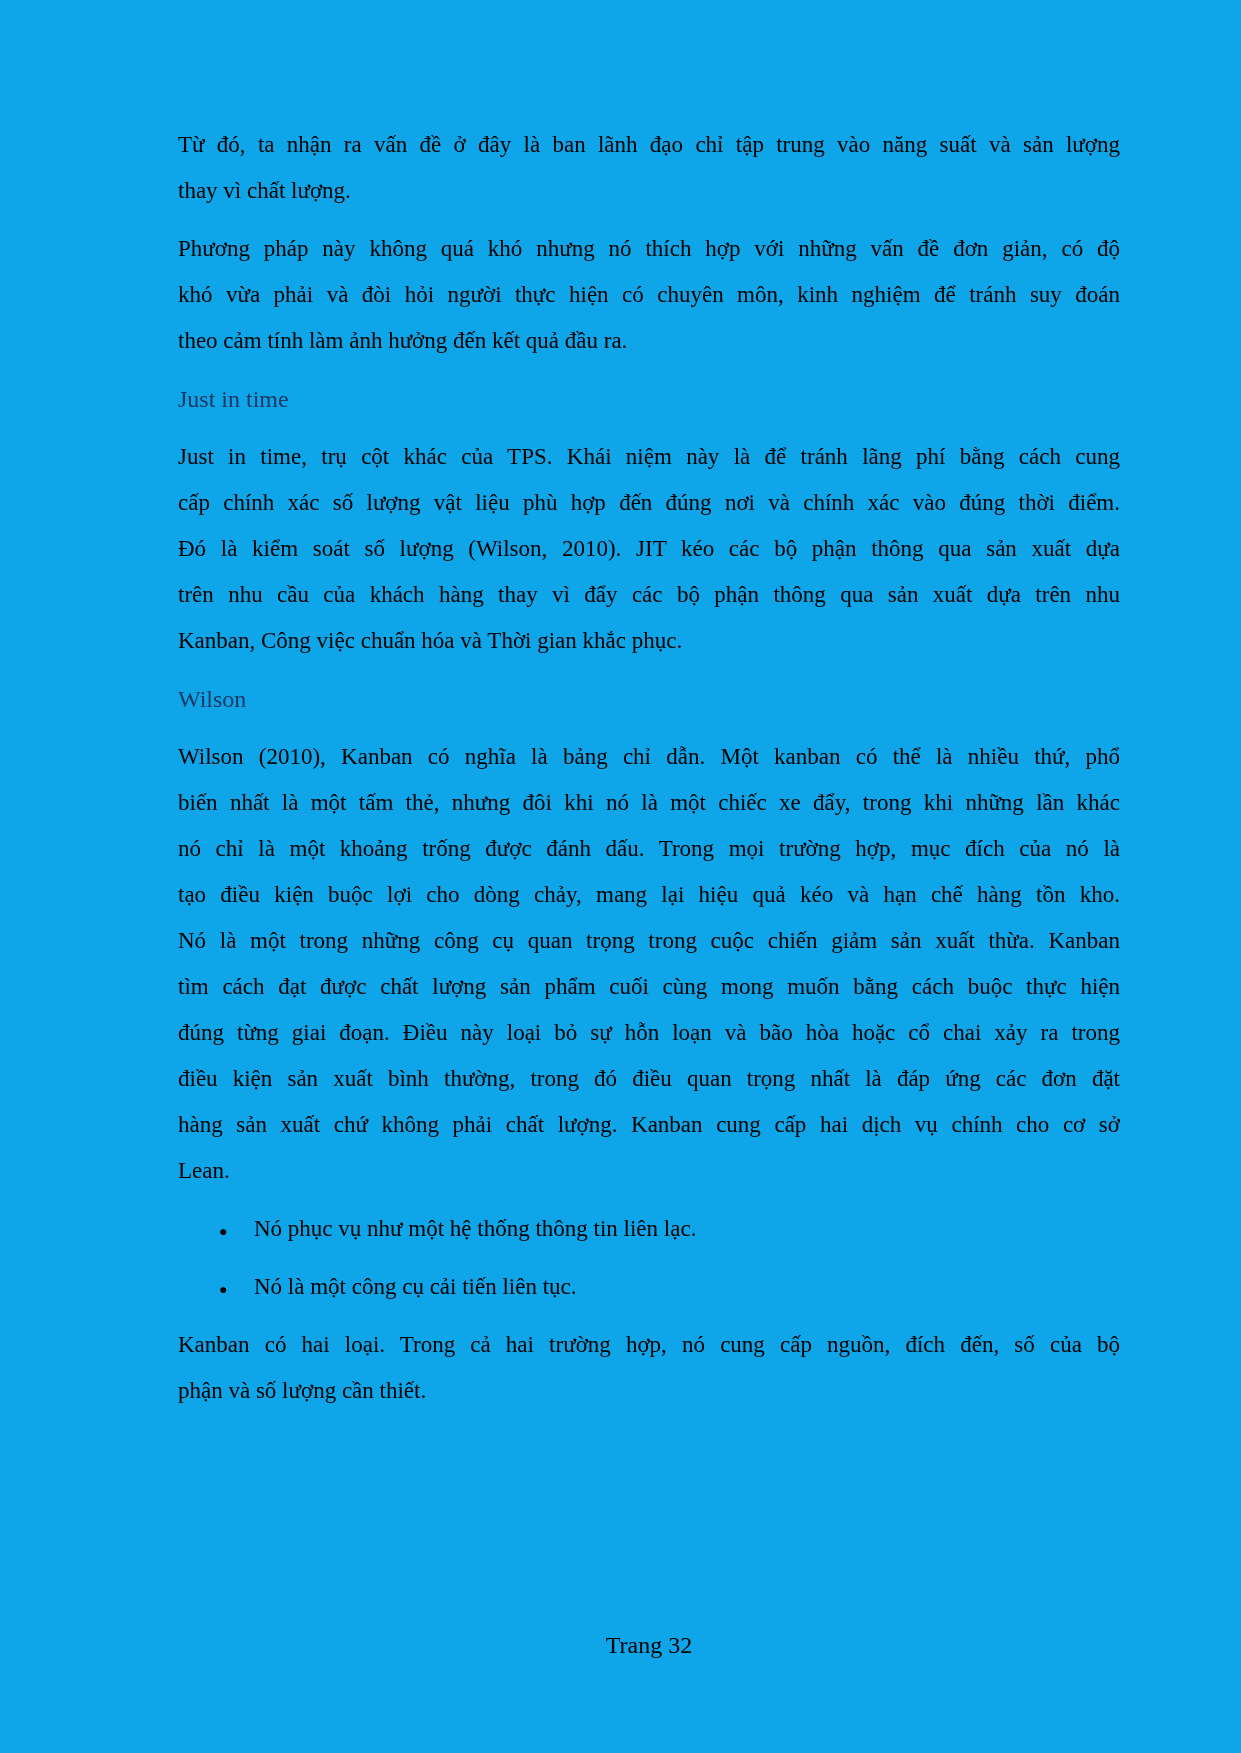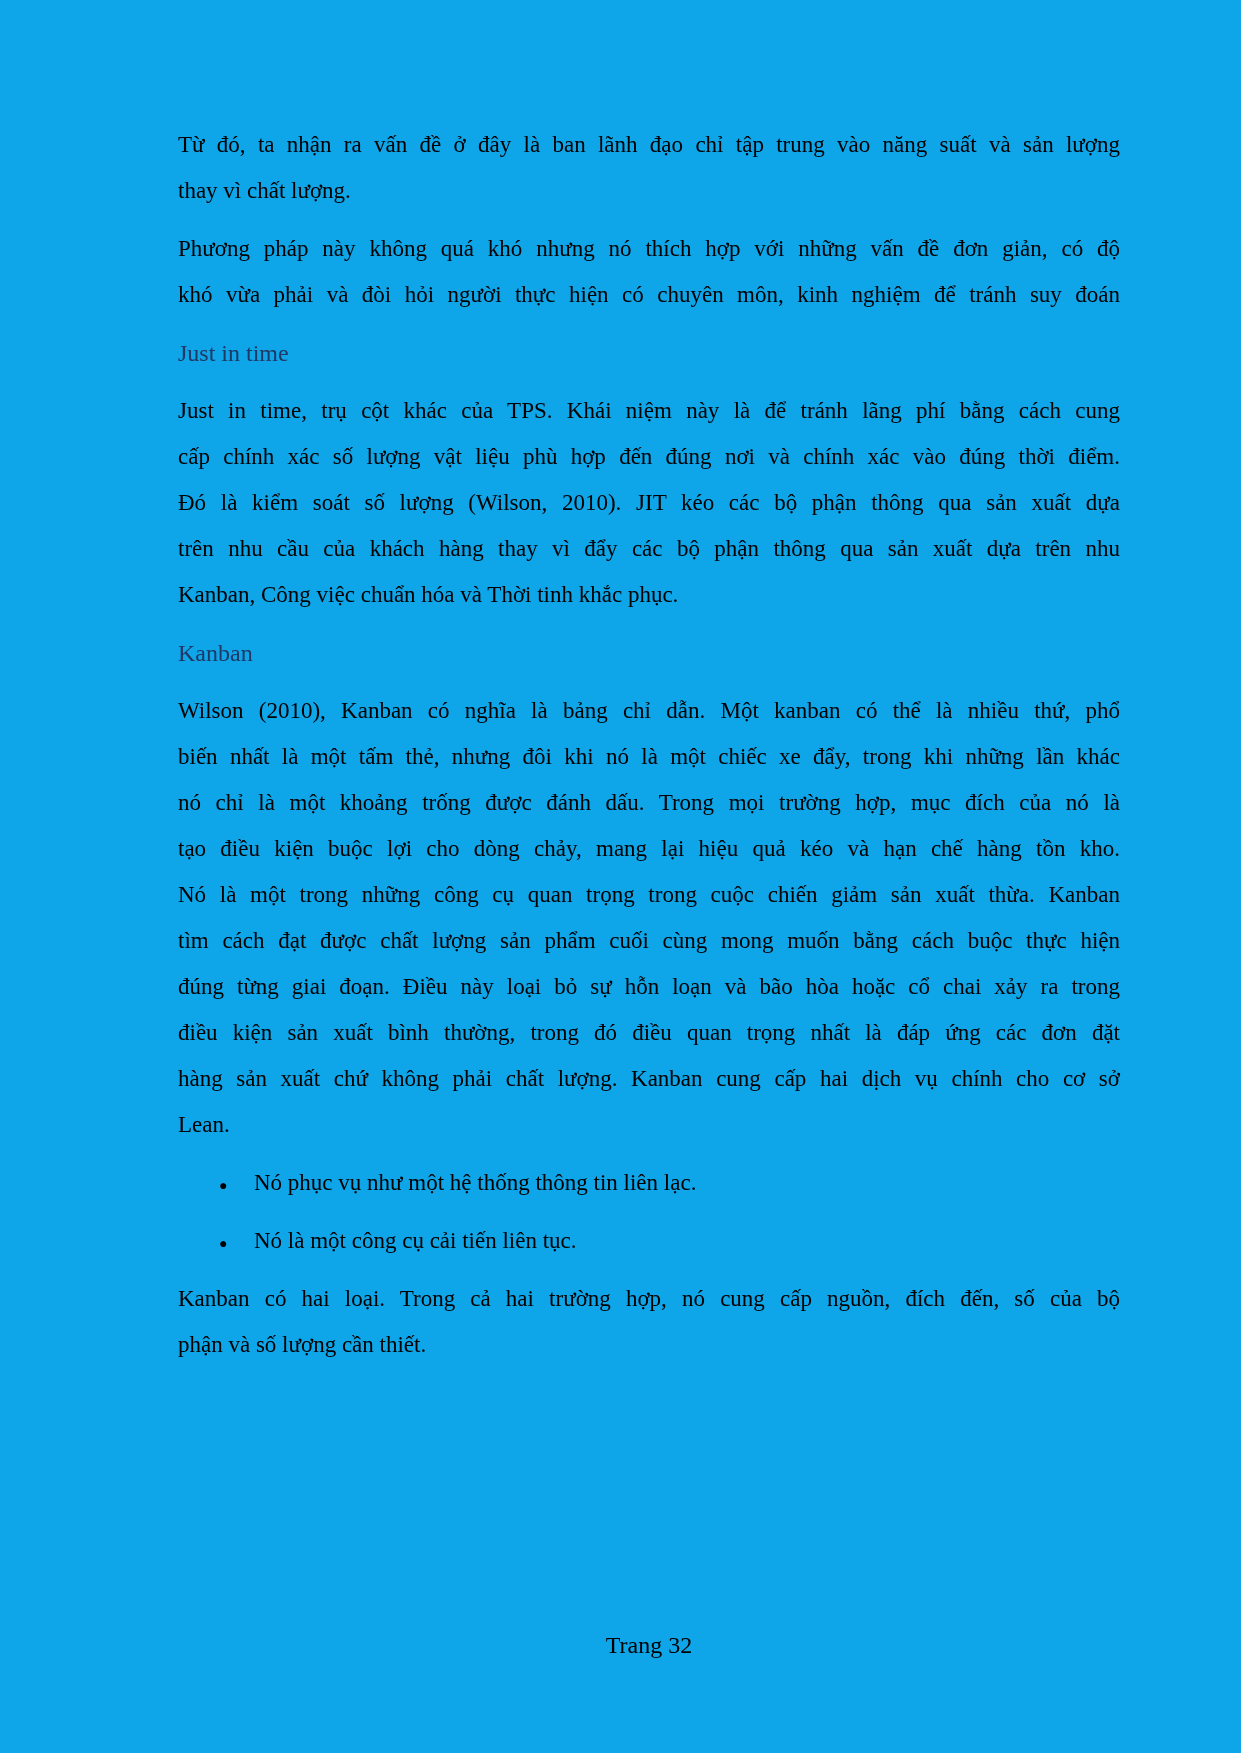--- a/index.html
+++ b/index.html
@@ -72,30 +72,31 @@
 
 <div class="page" style="background: #0ea5e9; color: rgb(0, 0, 0); padding-left: 31px;">
   <div class="content">
       <div class="para">
         <div class="line">Từ đó, ta nhận ra vấn đề ở đây là ban lãnh đạo chỉ tập trung vào năng suất và sản lượng</div>
         <div class="line last">thay vì chất lượng.</div>
       </div>
       <div class="para">
         <div class="line">Phương pháp này không quá khó nhưng nó thích hợp với những vấn đề đơn giản, có độ</div>
         <div class="line">khó vừa phải và đòi hỏi người thực hiện có chuyên môn, kinh nghiệm để tránh suy đoán</div>
+        <div class="line last">theo cảm tính làm ảnh hưởng đến kết quả đầu ra.</div>
       </div>
       <div class="heading" style="color: rgb(31, 56, 100);">Just in time</div>
       <div class="para">
         <div class="line">Just in time, trụ cột khác của TPS. Khái niệm này là để tránh lãng phí bằng cách cung</div>
         <div class="line">cấp chính xác số lượng vật liệu phù hợp đến đúng nơi và chính xác vào đúng thời điểm.</div>
         <div class="line">Đó là kiểm soát số lượng (Wilson, 2010). JIT kéo các bộ phận thông qua sản xuất dựa</div>
         <div class="line">trên nhu cầu của khách hàng thay vì đẩy các bộ phận thông qua sản xuất dựa trên nhu</div>
-        <div class="line last">Kanban, Công việc chuẩn hóa và Thời tinh khắc phục.</div>
+        <div class="line last">Kanban, Công việc chuẩn hóa và Thời gian khắc phục.</div>
       </div>
-      <div class="heading" style="color: rgb(31, 56, 100);">Kanban</div>
+      <div class="heading" style="color: rgb(31, 56, 100);">Wilson</div>
       <div class="para">
         <div class="line">Wilson (2010), Kanban có nghĩa là bảng chỉ dẫn. Một kanban có thể là nhiều thứ, phổ</div>
         <div class="line">biến nhất là một tấm thẻ, nhưng đôi khi nó là một chiếc xe đẩy, trong khi những lần khác</div>
         <div class="line">nó chỉ là một khoảng trống được đánh dấu. Trong mọi trường hợp, mục đích của nó là</div>
         <div class="line">tạo điều kiện buộc lợi cho dòng chảy, mang lại hiệu quả kéo và hạn chế hàng tồn kho.</div>
         <div class="line">Nó là một trong những công cụ quan trọng trong cuộc chiến giảm sản xuất thừa. Kanban</div>
         <div class="line">tìm cách đạt được chất lượng sản phẩm cuối cùng mong muốn bằng cách buộc thực hiện</div>
         <div class="line">đúng từng giai đoạn. Điều này loại bỏ sự hỗn loạn và bão hòa hoặc cổ chai xảy ra trong</div>
         <div class="line">điều kiện sản xuất bình thường, trong đó điều quan trọng nhất là đáp ứng các đơn đặt</div>
         <div class="line">hàng sản xuất chứ không phải chất lượng. Kanban cung cấp hai dịch vụ chính cho cơ sở</div>

